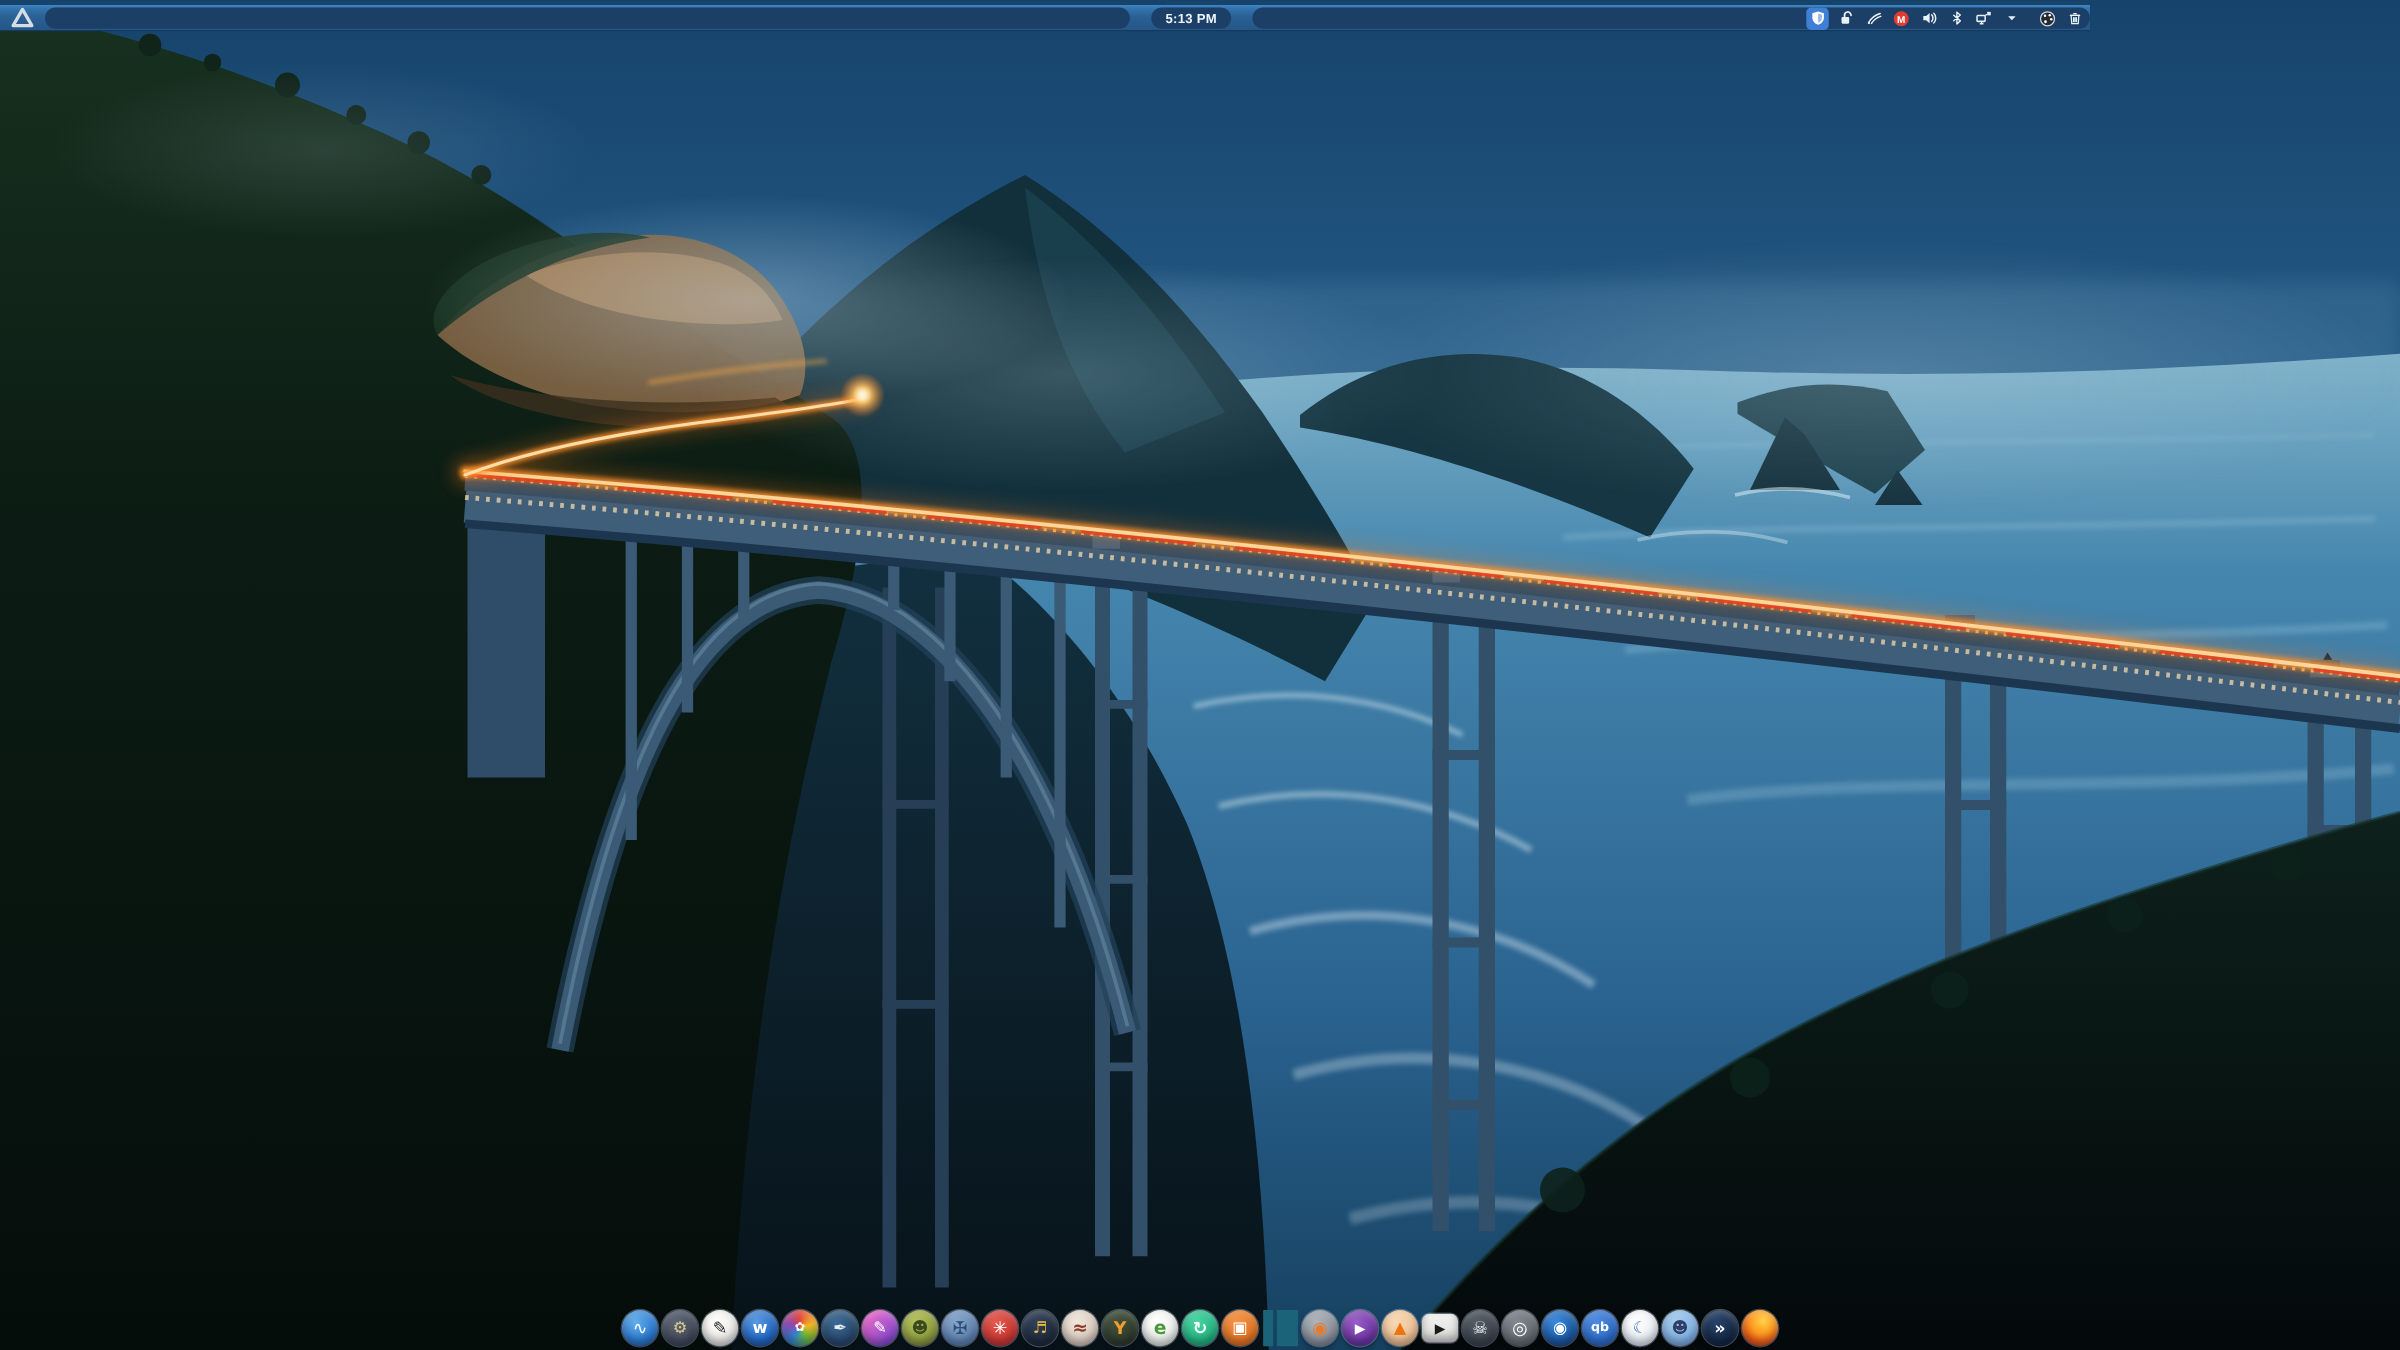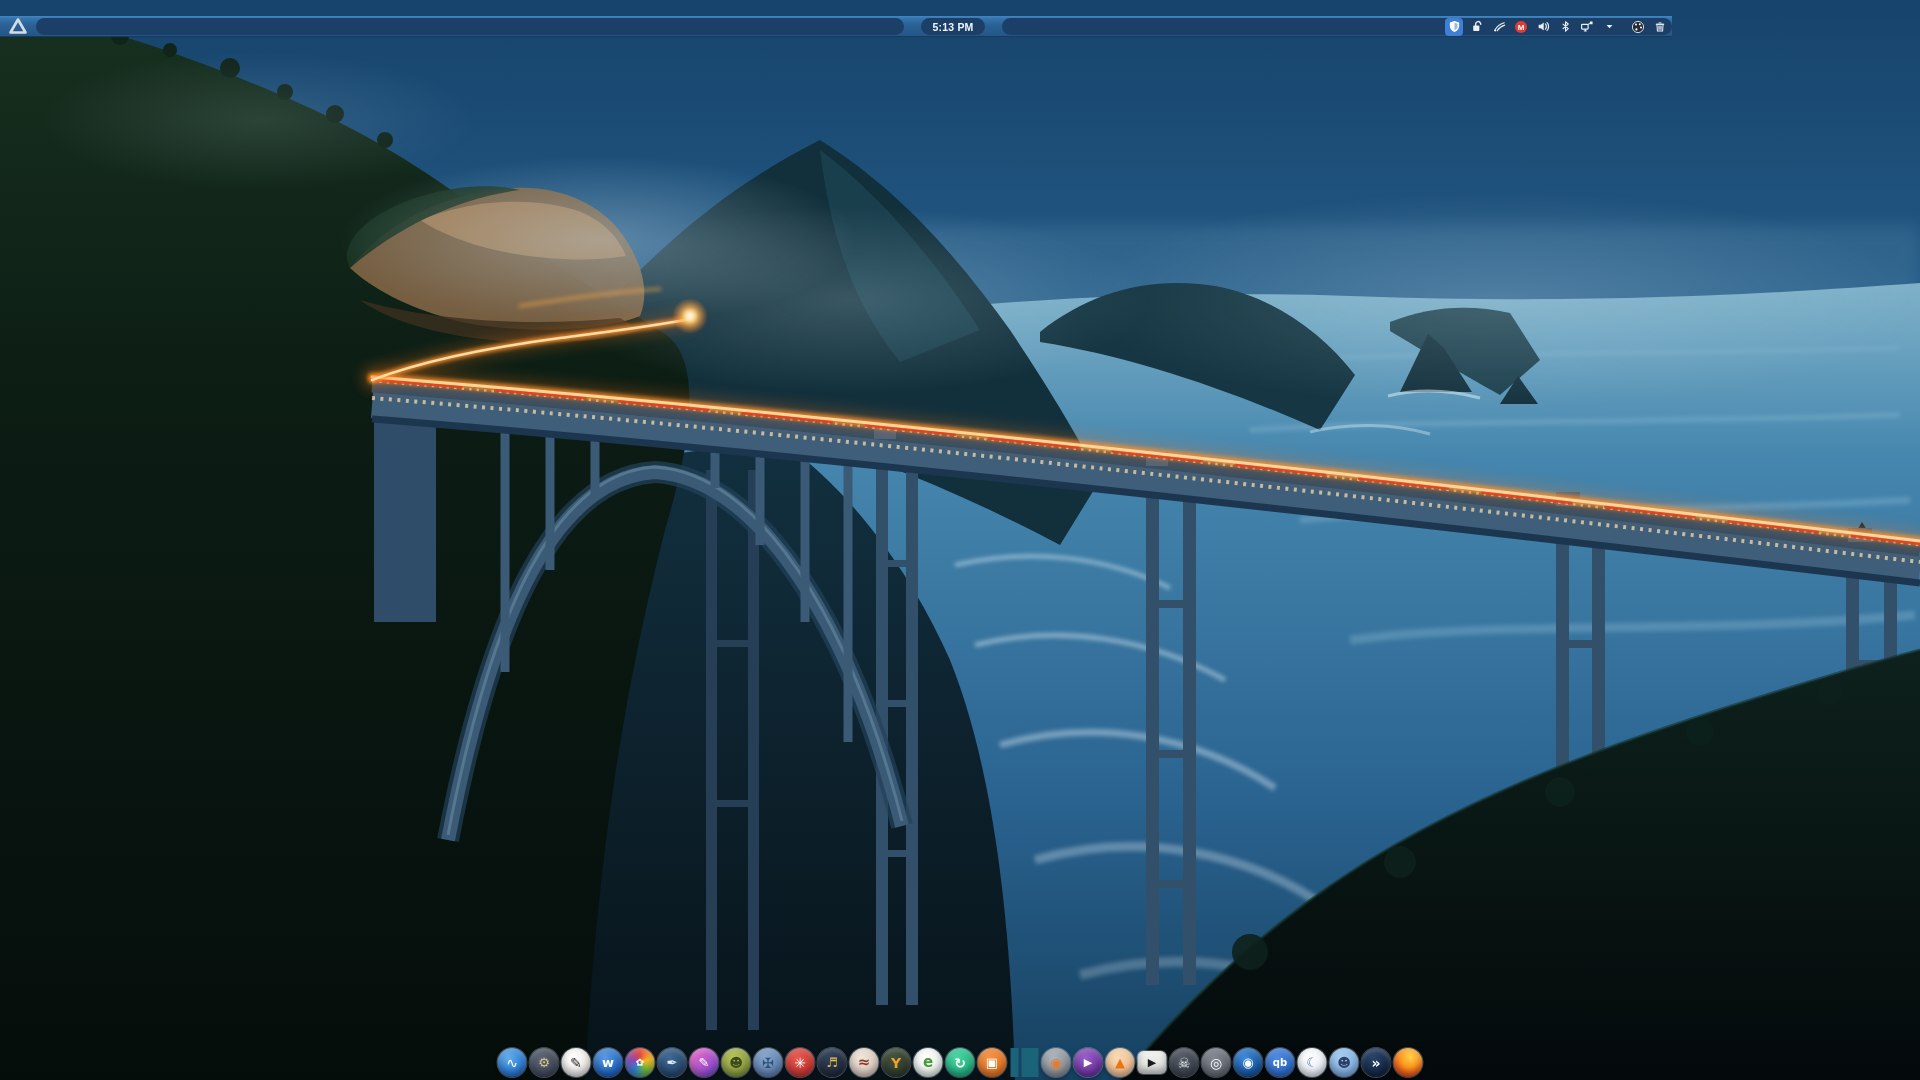--- a/index.html
+++ b/index.html
@@ -5,21 +5,21 @@
   * { margin:0; padding:0; box-sizing:border-box; }
   html,body { width:1920px; height:1080px; overflow:hidden; background:#0a1a24;
               font-family:"Liberation Sans", sans-serif; }
   #screen { position:relative; width:1920px; height:1080px; }
 
   
   #wallpaper { position:absolute; inset:0; }
   #wallpaper svg { display:block; }
 
   
-  #panel { position:absolute; top:16px; left:0; width:1672px; height:21px; z-index:10;
+  #panel { position:absolute; top:4px; left:0; width:1672px; height:21px; z-index:10;
            background:linear-gradient(#4486c2 0%, #3374ae 14%, #2b6195 45%, #245687 100%);
            border-bottom:1px solid #16395c; }
   #panel-logo { position:absolute; left:5px; top:0; width:26px; height:21px;
                 display:flex; align-items:center; justify-content:center; }
   .pill { position:absolute; top:2px; height:17px; border-radius:9px; background:#1b3f66; }
   #pill-left  { left:36px;  width:868px; }
   #pill-right { left:1002px; width:670px; }
   #clock-pill { position:absolute; top:2px; left:921px; width:64px; height:17px;
                 border-radius:9px; background:#1b3f66; color:#eef4fb;
                 font-size:10.5px; font-weight:bold; letter-spacing:.2px;

